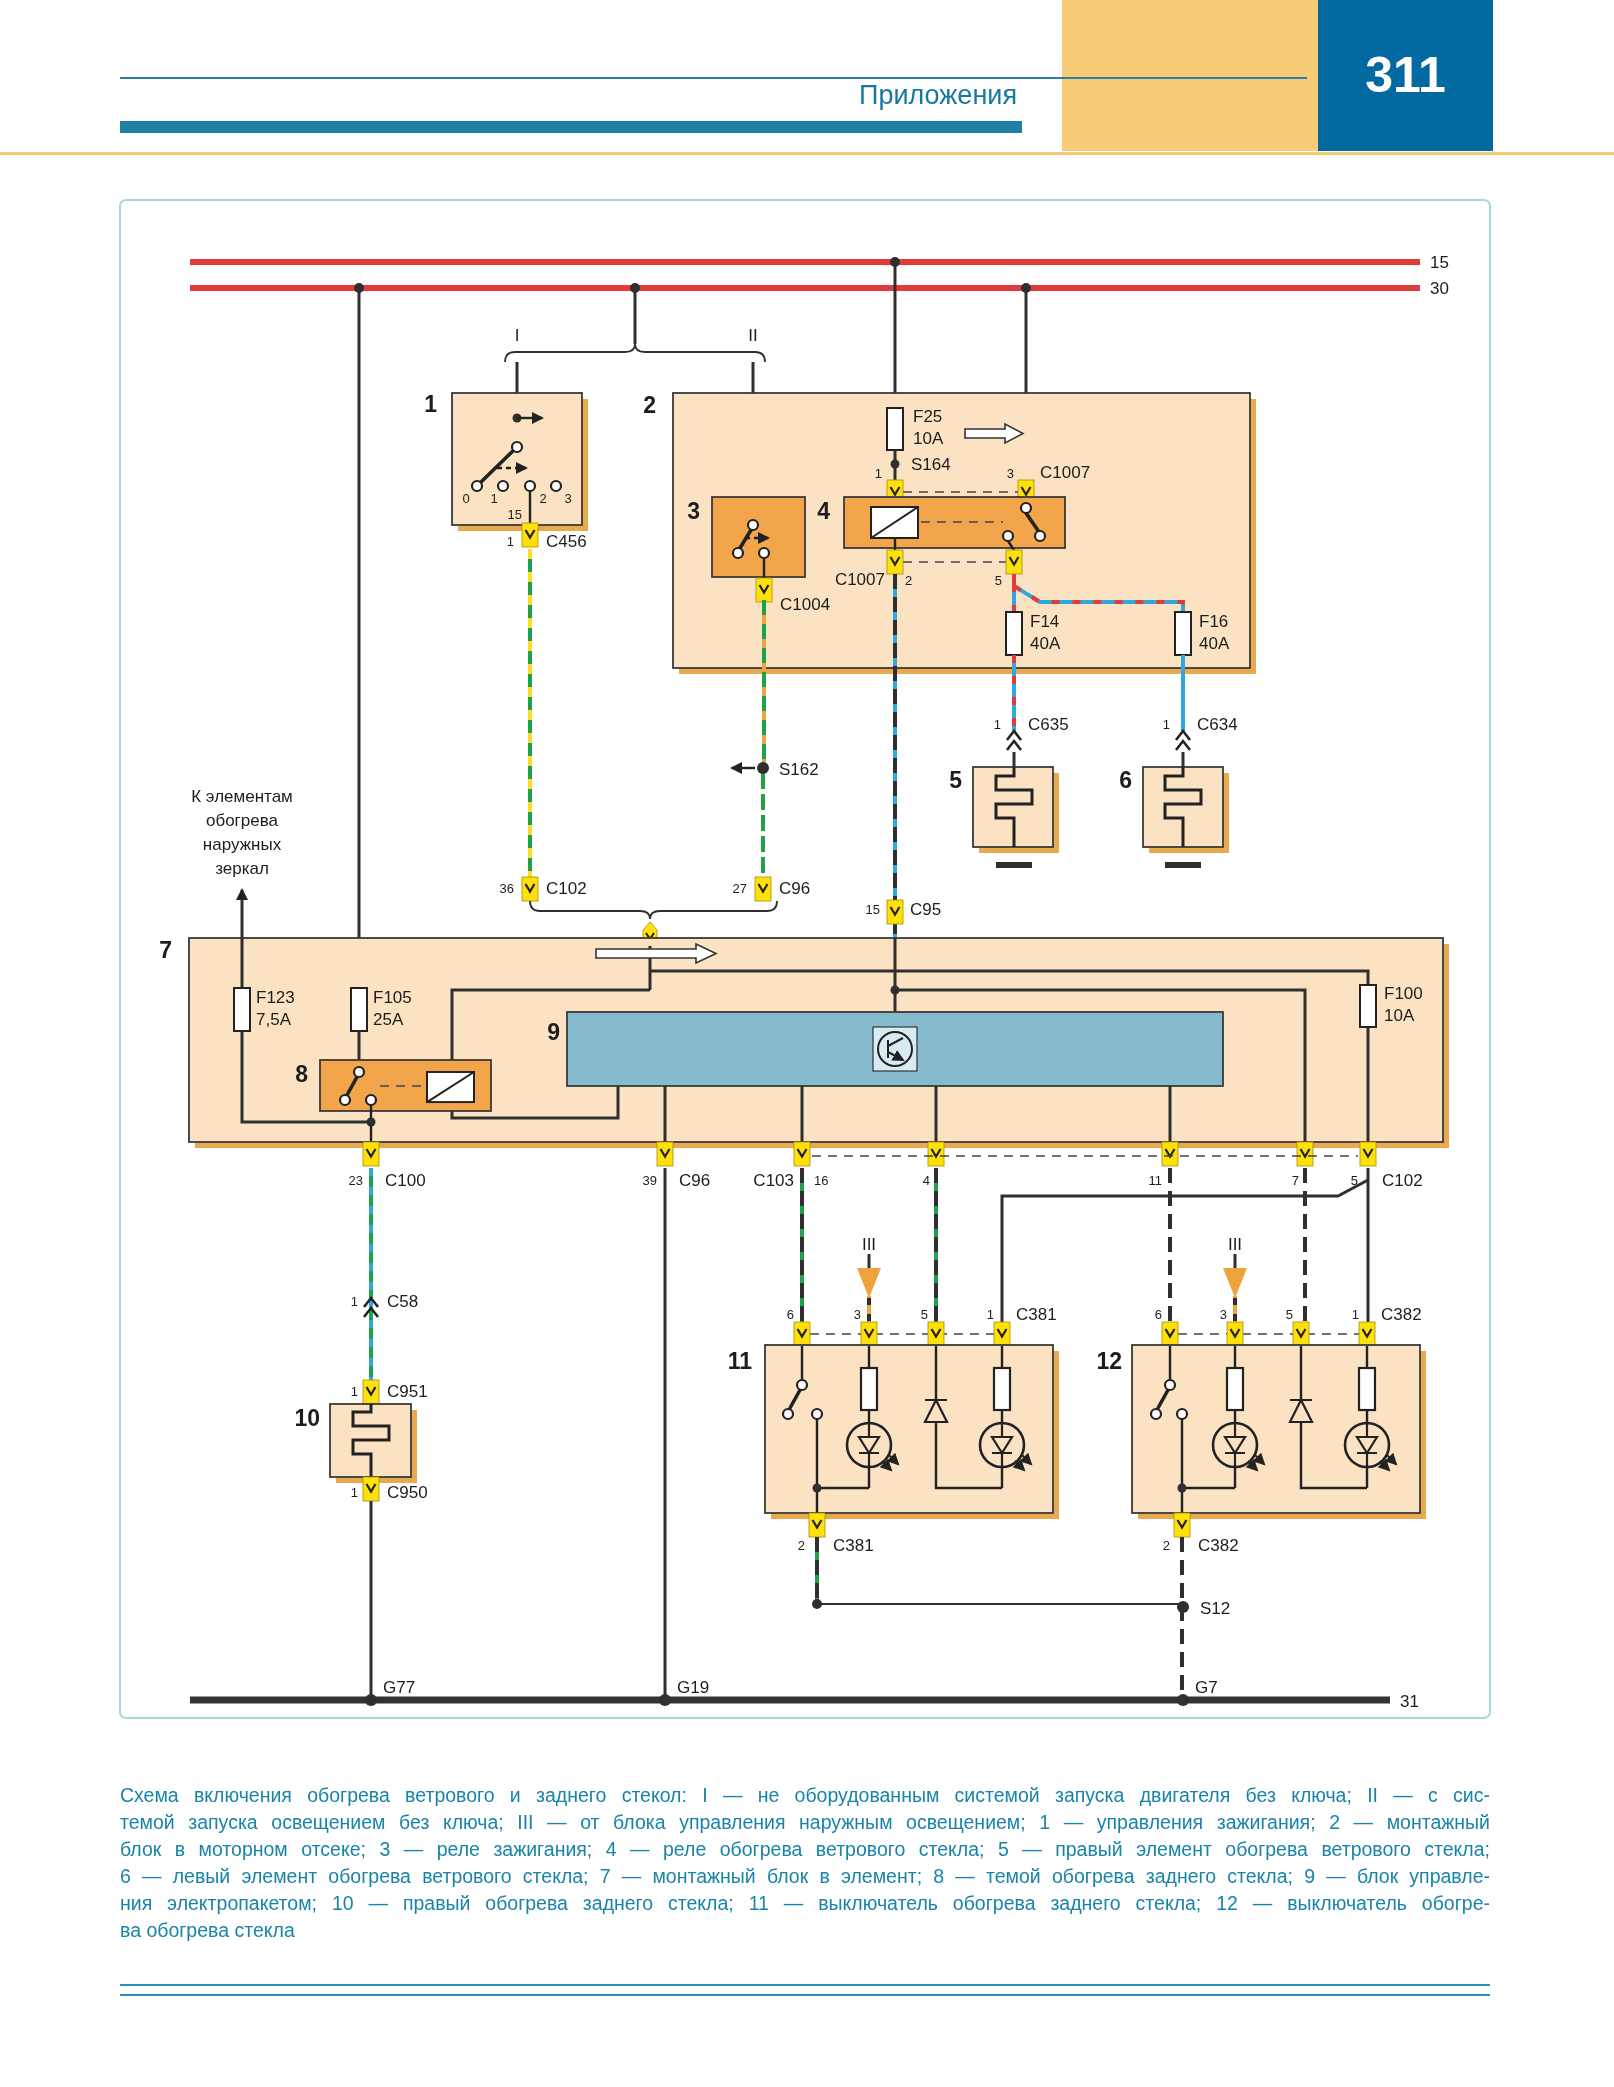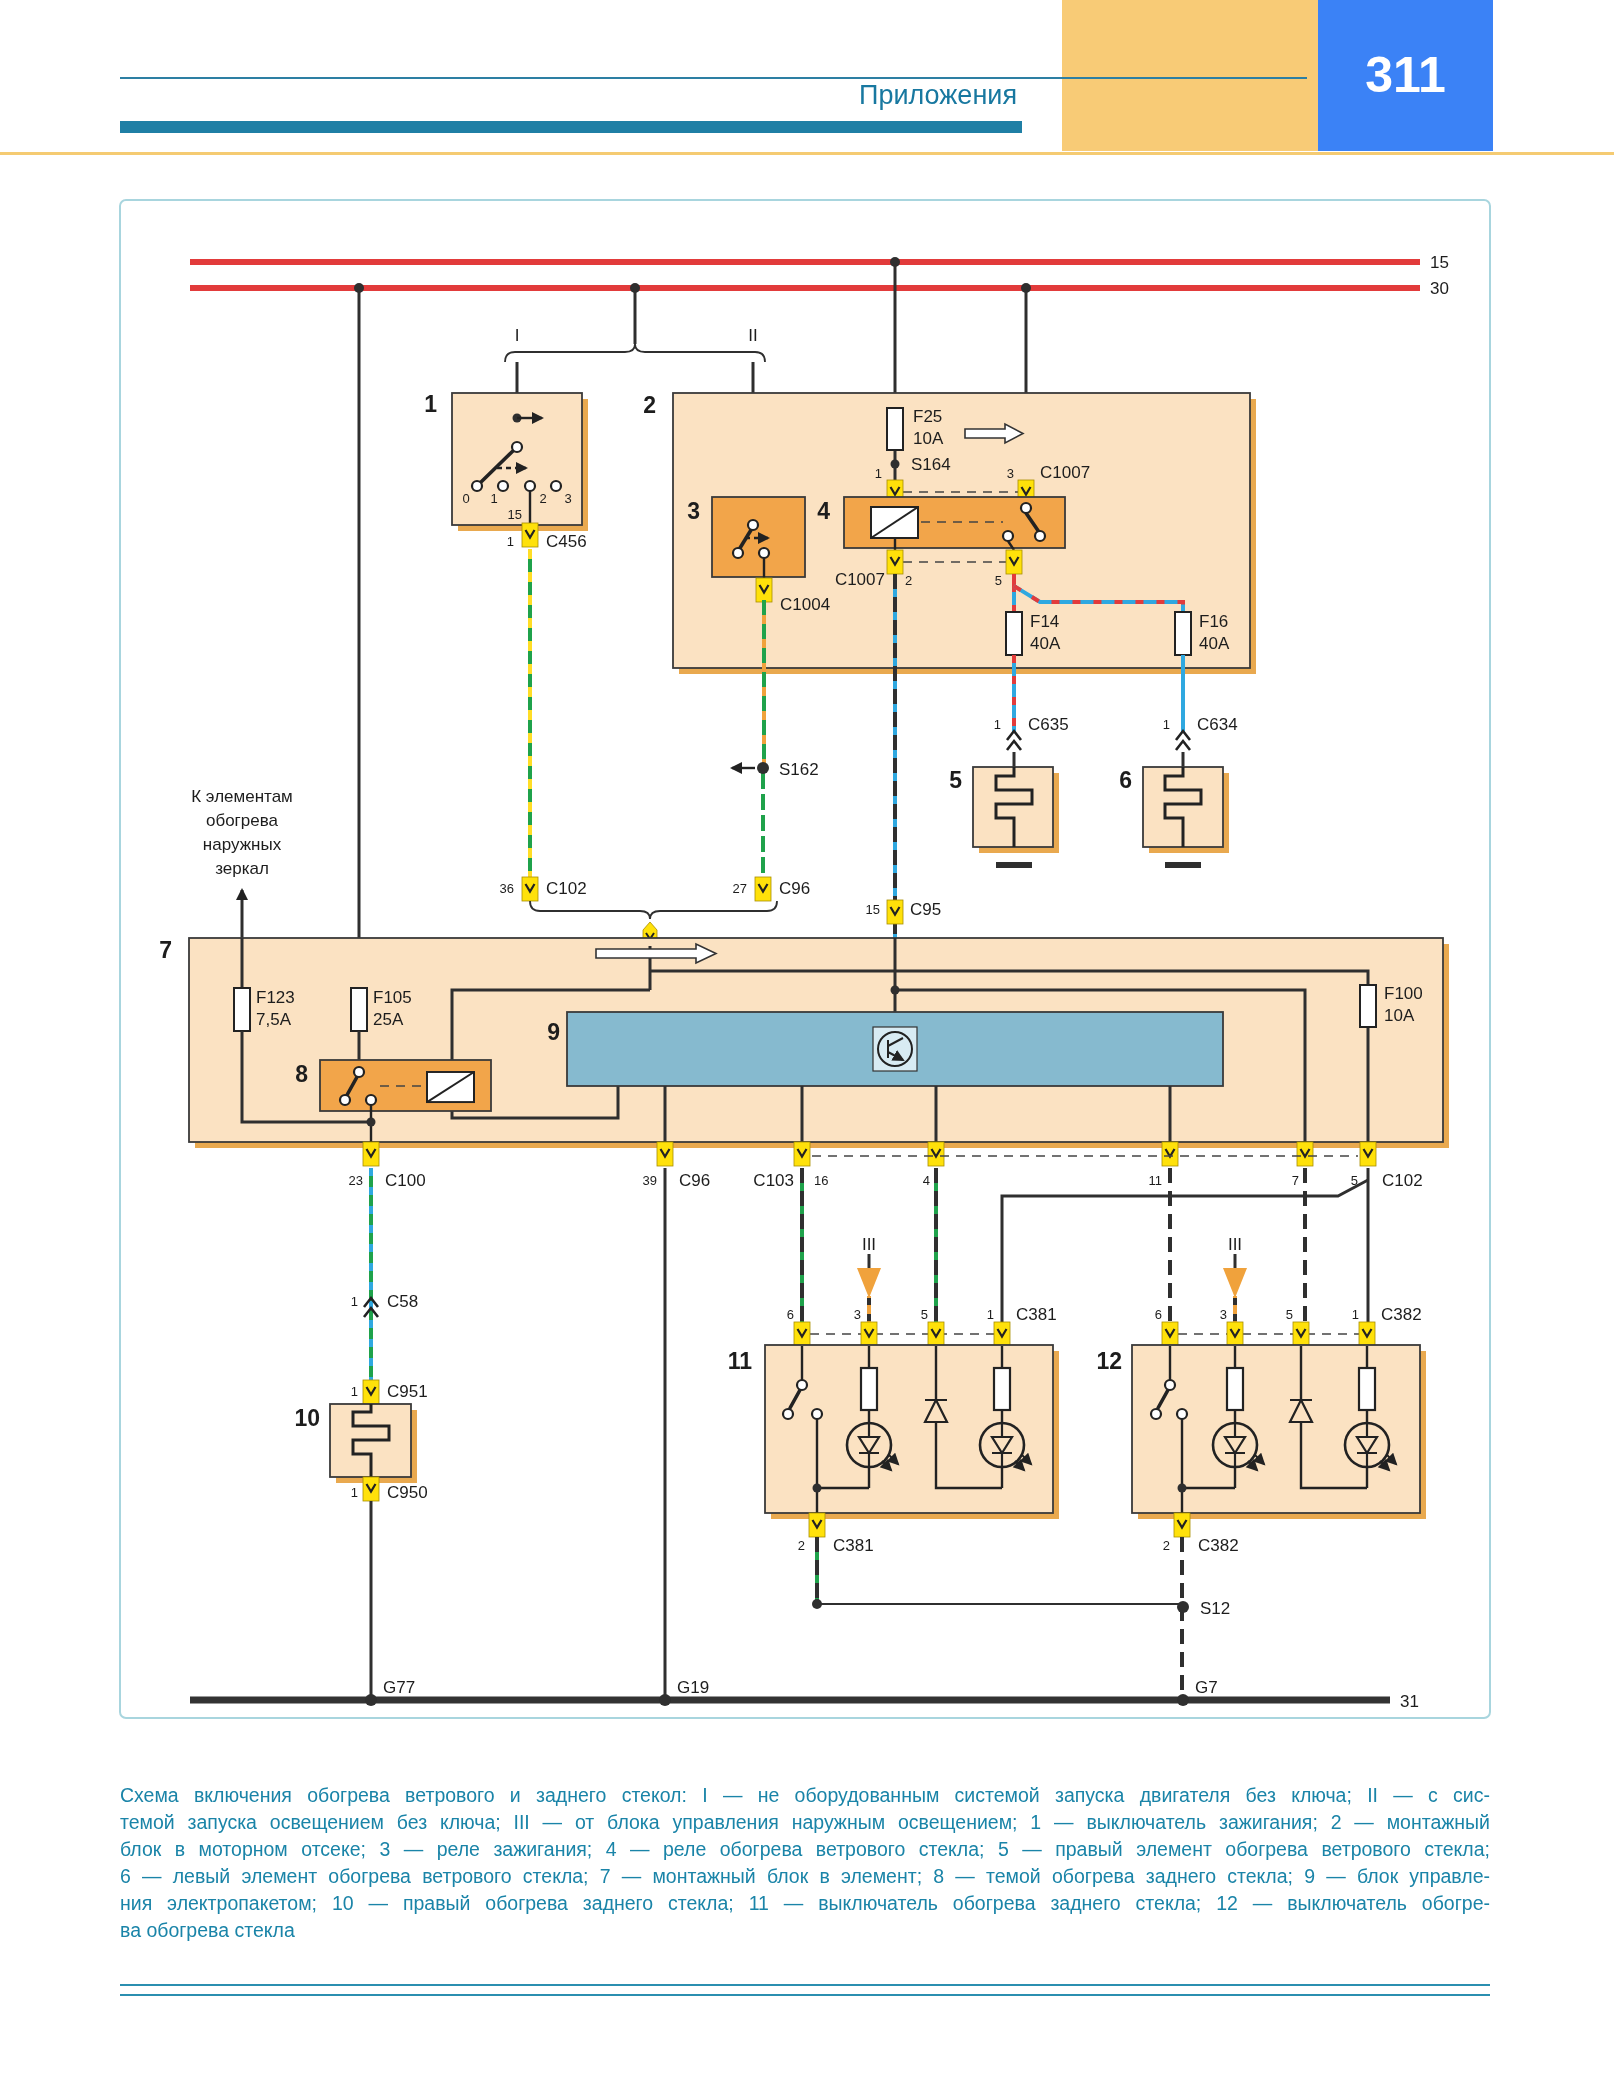--- a/index.html
+++ b/index.html
@@ -1,20 +1,20 @@
 <!DOCTYPE html>
 <html><head>
 <meta charset="utf-8">
 <style>
   html,body{margin:0;padding:0;background:#fff;}
   .page{position:relative;width:1614px;height:2087px;background:#fff;overflow:hidden;
         font-family:"Liberation Sans",sans-serif;}
   
   .hdr-orange{position:absolute;left:1062px;top:0;width:256px;height:151px;background:#F8CB76;}
-  .hdr-blue{position:absolute;left:1318px;top:0;width:175px;height:151px;background:#3b82f6;
+  .hdr-blue{position:absolute;left:1318px;top:0;width:175px;height:151px;background:#0369a1;
             color:#fff;font-weight:bold;font-size:50px;text-align:center;line-height:151px;}
   .hdr-line{position:absolute;left:120px;top:77px;width:1187px;height:2px;background:#2D7FA3;}
   .hdr-title{position:absolute;left:120px;top:80px;width:897px;text-align:right;
              color:#1878A0;font-weight:normal;font-size:27px;}
   .hdr-bar{position:absolute;left:120px;top:121px;width:902px;height:12px;background:#1F7FA5;}
   .hdr-yellow{position:absolute;left:0;top:152px;width:1614px;height:3px;background:#F5CB72;}
   
   .cap{position:absolute;left:120px;top:1782px;width:1370px;color:#1A84A8;
        font-size:19.5px;line-height:27px;}
   .cap .ln{text-align:justify;text-align-last:justify;}
@@ -523,21 +523,21 @@
       <text class="t t17" x="383" y="1693">G77</text>
       <circle class="dot" cx="665" cy="1700" r="6"></circle>
       <text class="t t17" x="677" y="1693">G19</text>
       <circle class="dot" cx="1183" cy="1700" r="6"></circle>
       <text class="t t17" x="1195" y="1693">G7</text>
     </g>
   </svg>
 
   <div class="cap">
     <div class="ln"><b><span>Схема включения обогрева ветрового и заднего стекол:</span></b><span> I — не оборудованным системой запуска двигателя без ключа; II — с сис-</span></div>
-    <div class="ln"><span>темой запуска освещением без ключа; III — от блока управления наружным освещением; </span><b><span>1</span></b><span> — выключатель зажигания; </span><b><span>2</span></b><span> — монтажный</span></div>
+    <div class="ln"><span>темой запуска освещением без ключа; III — от блока управления наружным освещением; </span><b><span>1</span></b><span> — управления зажигания; </span><b><span>2</span></b><span> — монтажный</span></div>
     <div class="ln"><span>блок в моторном отсеке; </span><b><span>3</span></b><span> — реле зажигания; </span><b><span>4</span></b><span> — реле обогрева ветрового стекла; </span><b><span>5</span></b><span> — правый элемент обогрева ветрового стекла;</span></div>
     <div class="ln"><b><span>6</span></b><span> — левый элемент обогрева ветрового стекла; </span><b><span>7</span></b><span> — монтажный блок в элемент; </span><b><span>8</span></b><span> — темой обогрева заднего стекла; </span><b><span>9</span></b><span> — блок управле-</span></div>
     <div class="ln"><span>ния электропакетом; </span><b><span>10</span></b><span> — правый обогрева заднего стекла; </span><b><span>11</span></b><span> — выключатель обогрева заднего стекла; </span><b><span>12</span></b><span> — выключатель обогре-</span></div>
     <div class="ln last"><span>ва обогрева стекла</span></div>
   </div>
   <div class="cap-rule"></div>
 
 </div>
 
 </body></html>

